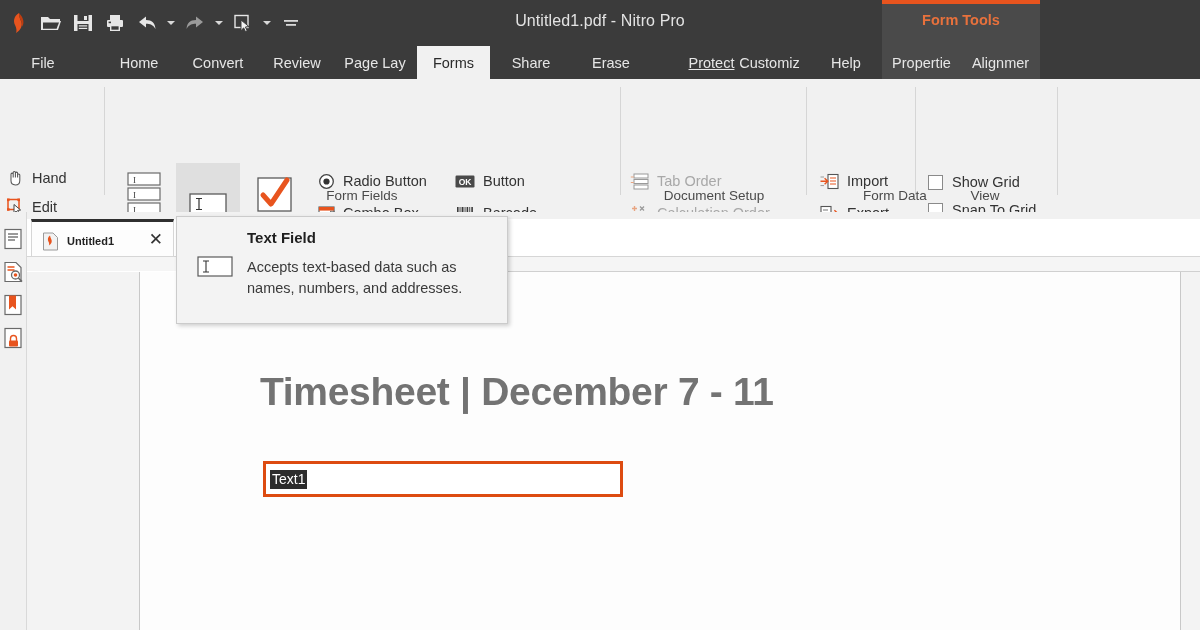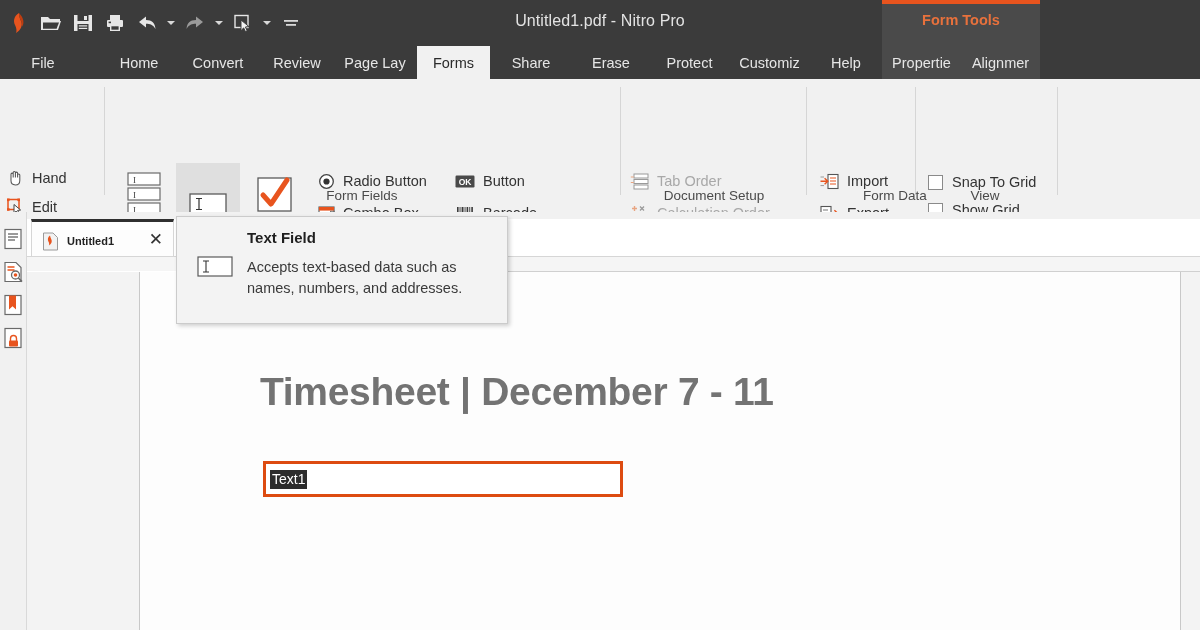--- a/index.html
+++ b/index.html
@@ -233,21 +233,21 @@
 
   <div class="tabstrip" id="tabstrip">
       <div class="tab" style="left: 10px; width: 66px;">File</div>
       <div class="tab" style="left: 100px; width: 78px;">Home</div>
       <div class="tab" style="left: 178px; width: 80px;">Convert</div>
       <div class="tab" style="left: 258px; width: 78px;">Review</div>
       <div class="tab" style="left: 336px; width: 78px;">Page Lay</div>
       <div class="tab active" style="left: 417px; width: 73px;">Forms</div>
       <div class="tab" style="left: 496px; width: 70px;">Share</div>
       <div class="tab" style="left: 578px; width: 66px;">Erase</div>
-      <div class="tab" style="left: 652px; width: 75px;">Protect</div>
+      <div class="tab" style="left: 674px; width: 75px; text-decoration: underline;">Protect</div>
       <div class="tab" style="left: 727px; width: 85px;">Customiz</div>
       <div class="tab" style="left: 818px; width: 56px;">Help</div>
       <div class="tab ctx" style="left: 882px; width: 79px;">Propertie</div>
       <div class="tab ctx" style="left: 961px; width: 79px;">Alignmer</div>
     </div>
 
   <div class="ribbon">
 
     <div class="lefttools">
       <div class="ltool">
@@ -440,25 +440,25 @@
         </svg>
         <span class="slbl">Reset</span>
       </div>
     </div>
 
     <div class="ribbon-sep" style="left:915px"></div>
 
     <div class="smlist" style="left:928px;top:89px">
       <div class="chkitem">
         <span class="chkbox"></span>
-        <span class="slbl">Snap To Grid</span>
+        <span class="slbl">Show Grid</span>
       </div>
       <div class="chkitem">
         <span class="chkbox"></span>
-        <span class="slbl">Show Grid</span>
+        <span class="slbl">Snap To Grid</span>
       </div>
     </div>
 
     <div class="ribbon-sep" style="left:1057px"></div>
   </div>
 
   <div id="grouplabels">
       <div class="grouplabel" style="left: 235px; width: 254px;">Form Fields</div>
       <div class="grouplabel" style="left: 626px; width: 176px;">Document Setup</div>
       <div class="grouplabel" style="left: 840px; width: 110px;">Form Data</div>

